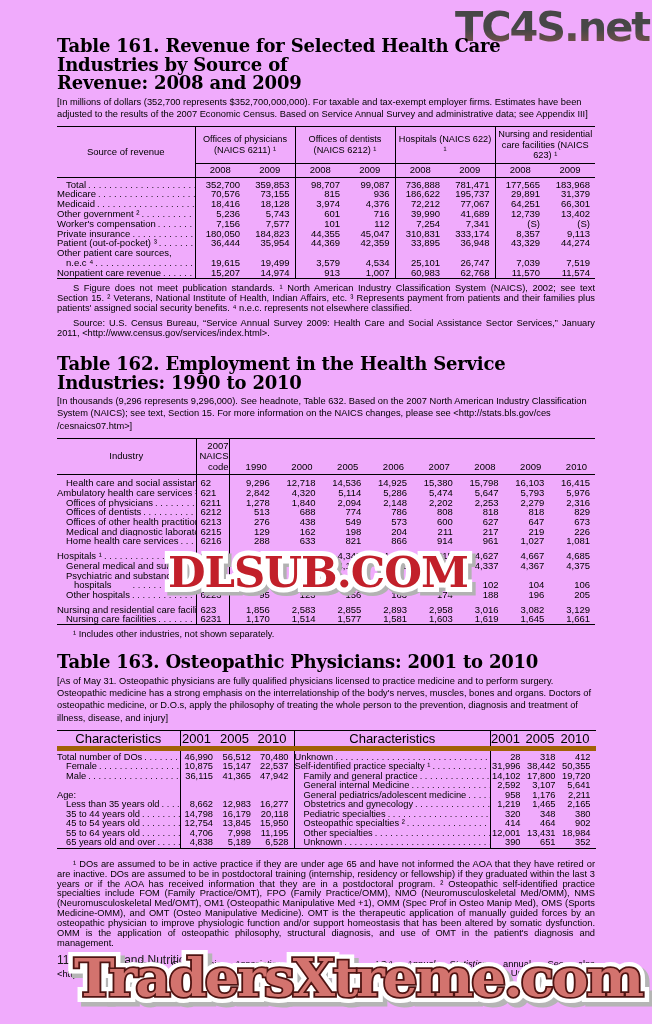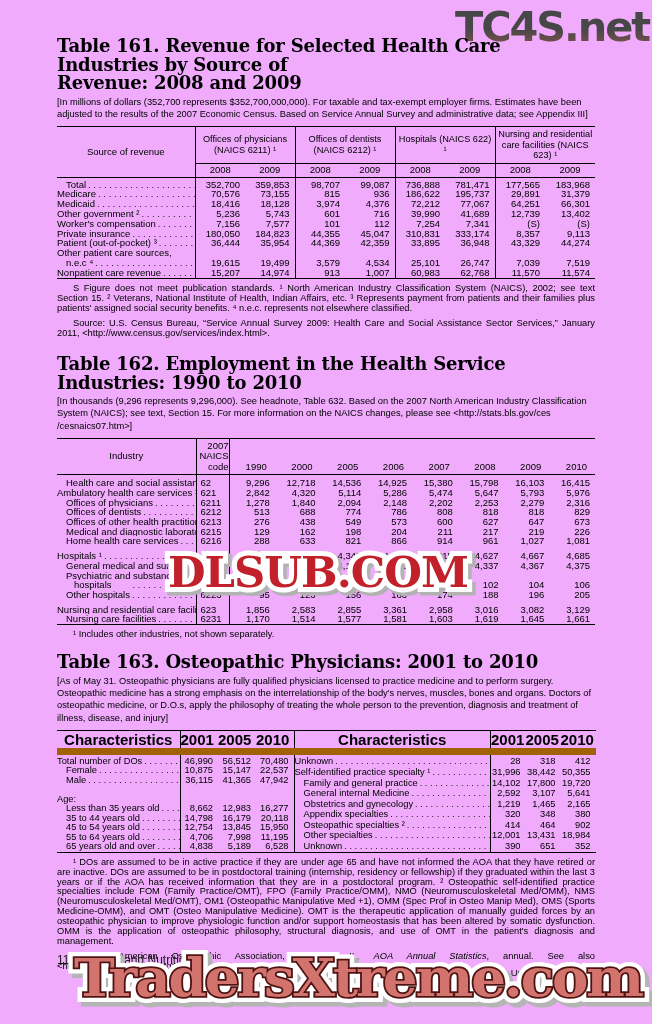--- a/index.html
+++ b/index.html
@@ -10,21 +10,21 @@
   
   .tbl-title{font-family:"DejaVu Serif",serif;font-weight:bold;font-size:18px;line-height:18.5px;letter-spacing:-0.2px;margin:0;}
   .mt161{margin-top:37px;}
   .mt162{margin-top:17px;}
   .mt163{margin-top:14px;}
 
   
   .headnote{font-size:9.3px;line-height:12.2px;margin:3px 0 6px 0;text-align:left;}
   .fn{font-size:9.3px;line-height:10.3px;margin:4px 0 0 0;text-indent:16px;text-align:justify;}
   .fn.cont{margin-top:0;}
-  .fn163{line-height:9.9px;margin-top:5px;}
+  .fn163{line-height:9.9px;margin-top:11px;}
   em{font-style:italic;}
 
   
   table{border-collapse:collapse;table-layout:fixed;width:100%;}
   th,td{font-weight:normal;padding:0;margin:0;}
   .num{text-align:right;padding-right:5px;white-space:nowrap;font-size:9.5px;}
   .code{text-align:left;padding-left:4px;font-size:9.5px;}
   .lbl{overflow:hidden;}
   .li{display:flex;align-items:baseline;overflow:hidden;white-space:nowrap;font-size:9.5px;}
   .lt{white-space:nowrap;}
@@ -54,21 +54,21 @@
   .t162 .yrh{text-align:right;vertical-align:bottom;padding:0 8px 2px 0;}
   .t162 tbody td{height:9.7px;line-height:9.7px;}
   .t162 .vb{border-left:1px solid #000;}
   .t162 tbody tr:first-child td{padding-top:3px;}
 
   
   .t163wrap{display:flex;margin-top:2px;}
   .t163{border-top:1.5px solid #000;border-bottom:1.5px solid #000;}
   .t163l{width:237px;border-right:1px solid #000;}
   .t163r{width:301px;}
-  .t163 thead th{font-size:15px;border-bottom:7px solid #a16207;height:15px;font-weight:bold;}
+  .t163 thead th{font-size:13px;border-bottom:5px solid #a16207;height:15px;}
   .t163 .chh{text-align:center;vertical-align:middle;}
   .t163 .yrh{text-align:right;padding-right:7px;vertical-align:middle;}
   .t163 tbody td{height:9.5px;line-height:9.5px;}
   .t163 tbody td.num,.t163 tbody .li{font-size:9.3px;}
   .t163 .vb{border-left:1px solid #000;}
   .t163 tbody tr:first-child td{padding-top:2px;}
 
   
   .footer-left{position:absolute;left:57px;top:953px;font-size:12px;color:#1a1a1a;}
   .footer-left .pg{margin-right:10px;}
@@ -563,21 +563,21 @@
     <td class="lbl">
                 <span class="li">
                   <span class="lt">Nursing and residential care facilities ¹</span>
                   <span class="dots"></span>
                 </span>
               </td>
     <td class="code vb">623</td>
     <td class="num vb">1,856</td>
     <td class="num">2,583</td>
     <td class="num">2,855</td>
-    <td class="num">3,361</td>
+    <td class="num">2,893</td>
     <td class="num">2,958</td>
     <td class="num">3,016</td>
     <td class="num">3,082</td>
     <td class="num">3,129</td>
   </tr>
 
   <tr class=" ind1">
     <td class="lbl">
                 <span class="li">
                   <span class="lt">Nursing care facilities</span>
@@ -804,37 +804,48 @@
                 <span class="li">
                   <span class="lt">General internal Medicine</span>
                   <span class="dots"></span>
                 </span>
               </td>
     <td class="num vb">2,592</td>
     <td class="num">3,107</td>
     <td class="num">5,641</td>
   </tr>
 
+  <tr class=" ind1">
+    <td class="lbl">
+                <span class="li">
+                  <span class="lt">General pediatrics/adolescent medicine</span>
+                  <span class="dots"></span>
+                </span>
+              </td>
+    <td class="num vb">958</td>
+    <td class="num">1,176</td>
+    <td class="num">2,211</td>
+  </tr>
 
   <tr class=" ind1">
     <td class="lbl">
                 <span class="li">
                   <span class="lt">Obstetrics and gynecology</span>
                   <span class="dots"></span>
                 </span>
               </td>
     <td class="num vb">1,219</td>
     <td class="num">1,465</td>
     <td class="num">2,165</td>
   </tr>
 
   <tr class=" ind1">
     <td class="lbl">
                 <span class="li">
-                  <span class="lt">Appendix specialties</span>
+                  <span class="lt">Pediatric specialties</span>
                   <span class="dots"></span>
                 </span>
               </td>
     <td class="num vb">320</td>
     <td class="num">348</td>
     <td class="num">380</td>
   </tr>
 
   <tr class=" ind1">
     <td class="lbl">

